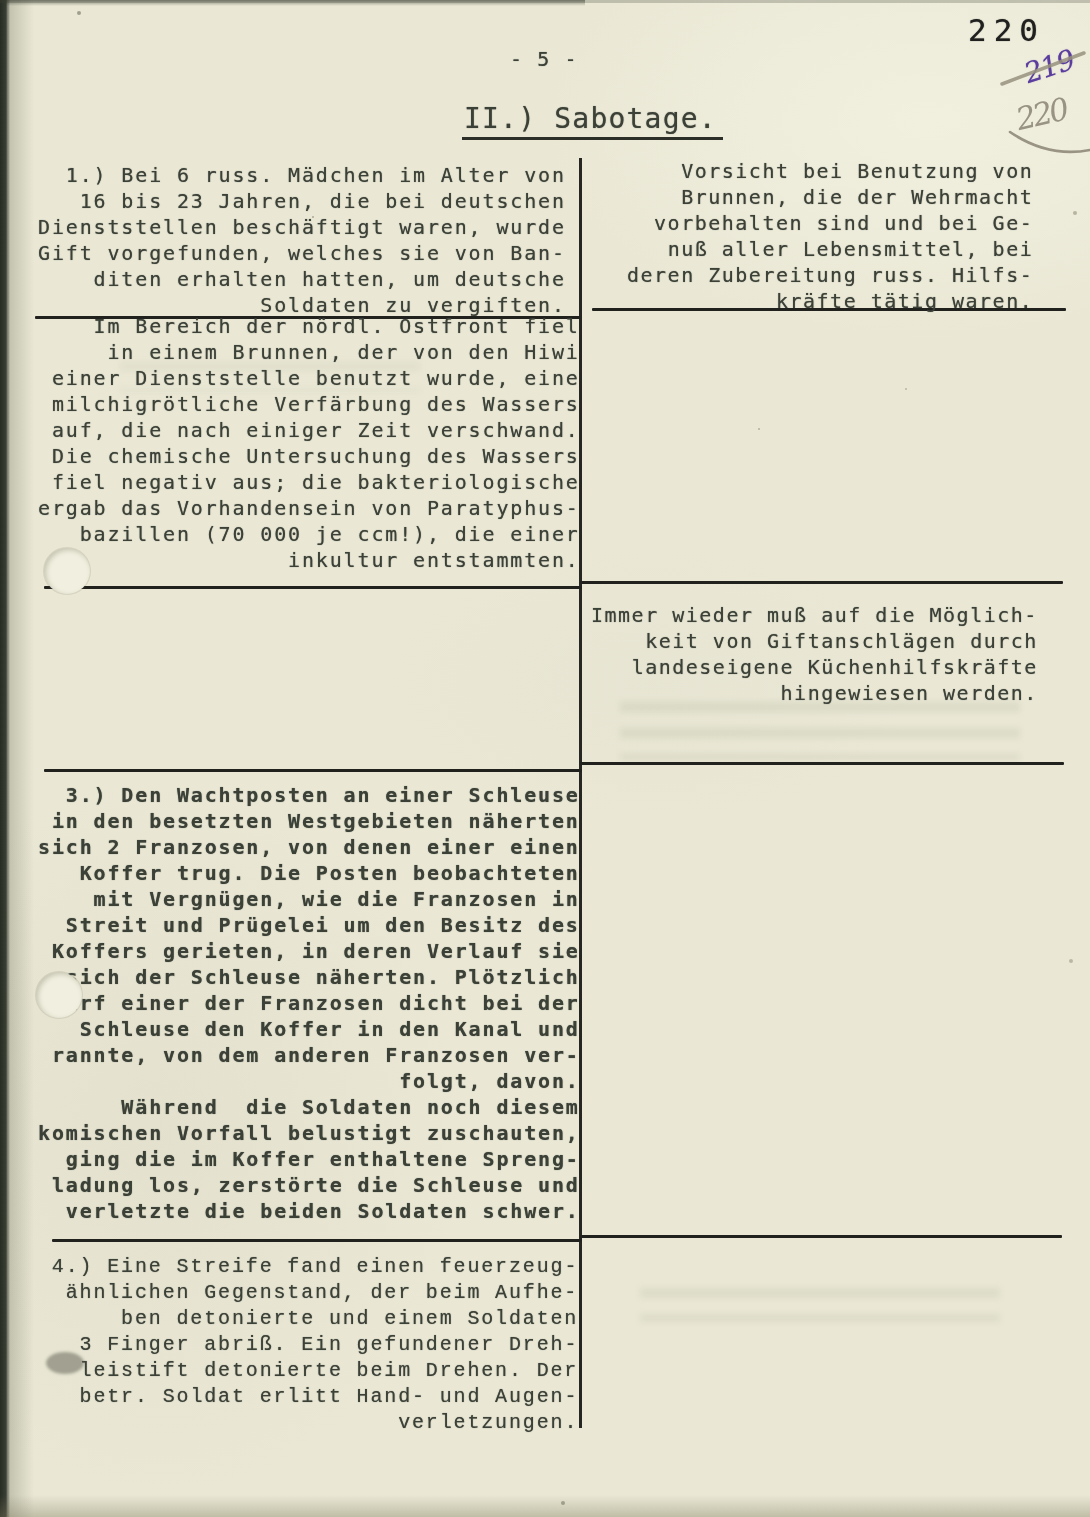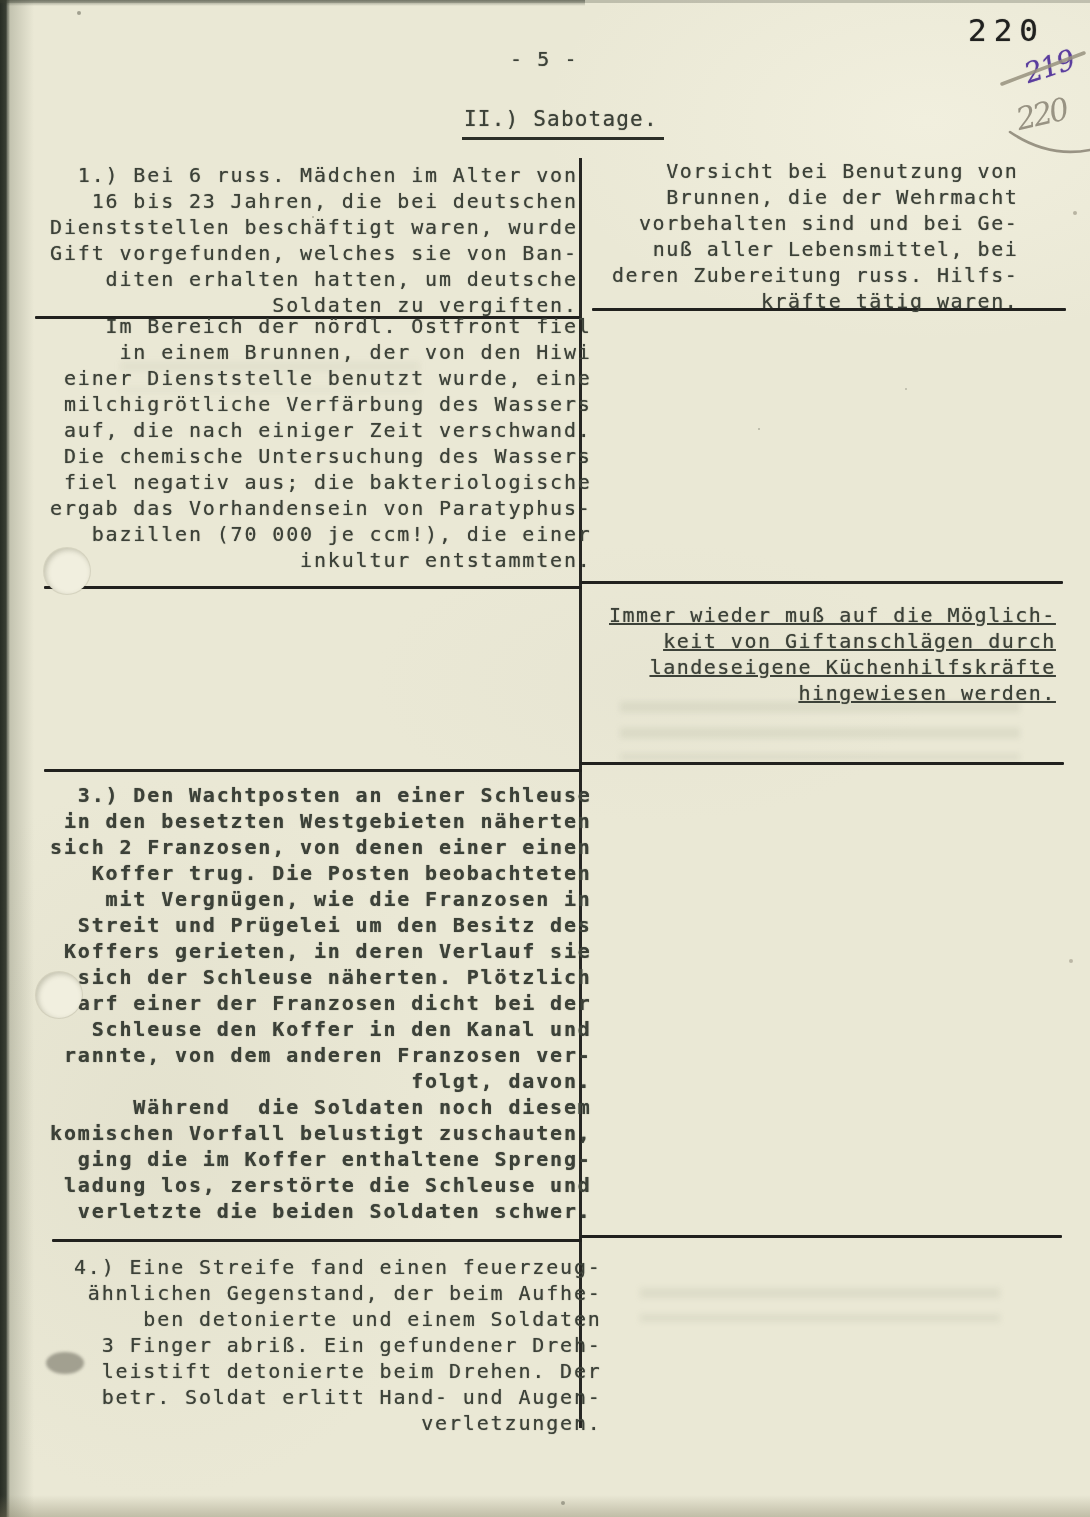--- a/index.html
+++ b/index.html
@@ -26,25 +26,25 @@
   .edge-bottom{position:absolute;left:0;bottom:0;width:100%;height:22px;
     background:linear-gradient(180deg,rgba(125,120,92,0) 0%,rgba(125,120,92,0.38) 100%);}
   
   .tw{
     position:absolute;
     white-space:pre;
     font-size:20px;line-height:26px;
     color:#3c4138;
     text-shadow:0 0 1px rgba(60,66,56,0.75);
   }
-  .tw-left{letter-spacing:1.85px;margin-left:12px;}
-  .tw-right{letter-spacing:1.5px;}
+  .tw-left{letter-spacing:1.85px;}
+  .tw-right{letter-spacing:1.5px;margin-left:15px;}
   .marker{letter-spacing:1.6px;}
   .heading{
-    letter-spacing:1.2px;font-size:21px;
+    letter-spacing:1.2px;font-size:28px;
     border-bottom:3px solid #2c2f28;
     padding:0 6px 5px 2px;
   }
   .typed-pagenum{
     position:absolute;left:968px;top:12px;
     font-size:31px;letter-spacing:7px;color:#20211f;
     text-shadow:0 0 1px rgba(32,33,31,0.8);
   }
   .hand{position:absolute;font-family:"DejaVu Serif", serif;font-style:italic;}
   .hand-purple{left:1024px;top:50px;font-size:28px;color:#5a3d9e;
@@ -133,21 +133,21 @@
 ergab das Vorhandensein von Paratyphus-
 bazillen (70 000 je ccm!), die einer
     inkultur entstammten.</div>
   <div class="tw tw-right" style="left:612px;top:158px;">Vorsicht bei Benutzung von
 Brunnen, die der Wehrmacht
 vorbehalten sind und bei Ge-
 nuß aller Lebensmittel, bei
 deren Zubereitung russ. Hilfs-
 kräfte tätig waren.</div>
 
-  <div class="tw tw-right" style="left:609px;top:602px;text-decoration:underline;">Immer wieder muß auf die Möglich-
+  <div class="tw tw-right" style="left:576px;top:602px;">Immer wieder muß auf die Möglich-
 keit von Giftanschlägen durch
 landeseigene Küchenhilfskräfte
 hingewiesen werden.</div>
 
   <div class="tw tw-left" style="left:38px;top:782px;font-weight:bold;">3.) Den Wachtposten an einer Schleuse
 in den besetzten Westgebieten näherten
 sich 2 Franzosen, von denen einer einen
 Koffer trug. Die Posten beobachteten
 mit Vergnügen, wie die Franzosen in
 Streit und Prügelei um den Besitz des
@@ -156,21 +156,21 @@
   arf einer der Franzosen dicht bei der
 Schleuse den Koffer in den Kanal und
 rannte, von dem anderen Franzosen ver-
 folgt, davon.
     Während  die Soldaten noch diesem
 komischen Vorfall belustigt zuschauten,
 ging die im Koffer enthaltene Spreng-
 ladung los, zerstörte die Schleuse und
 verletzte die beiden Soldaten schwer.</div>
 
-  <div class="tw tw-left" style="left:48px;top:1254px;">4.) Eine Streife fand einen feuerzeug-
+  <div class="tw tw-left" style="left:38px;top:1254px;font-family:Liberation Mono, monospace;">4.) Eine Streife fand einen feuerzeug-
 ähnlichen Gegenstand, der beim Aufhe-
 ben detonierte und einem Soldaten
 3 Finger abriß. Ein gefundener Dreh-
    leistift detonierte beim Drehen. Der
 betr. Soldat erlitt Hand- und Augen-
 verletzungen.</div>
 
   <div class="hole" style="left:44px;top:548px;"></div>
   <div class="hole" style="left:36px;top:972px;"></div>
   <div class="smudge"></div>

